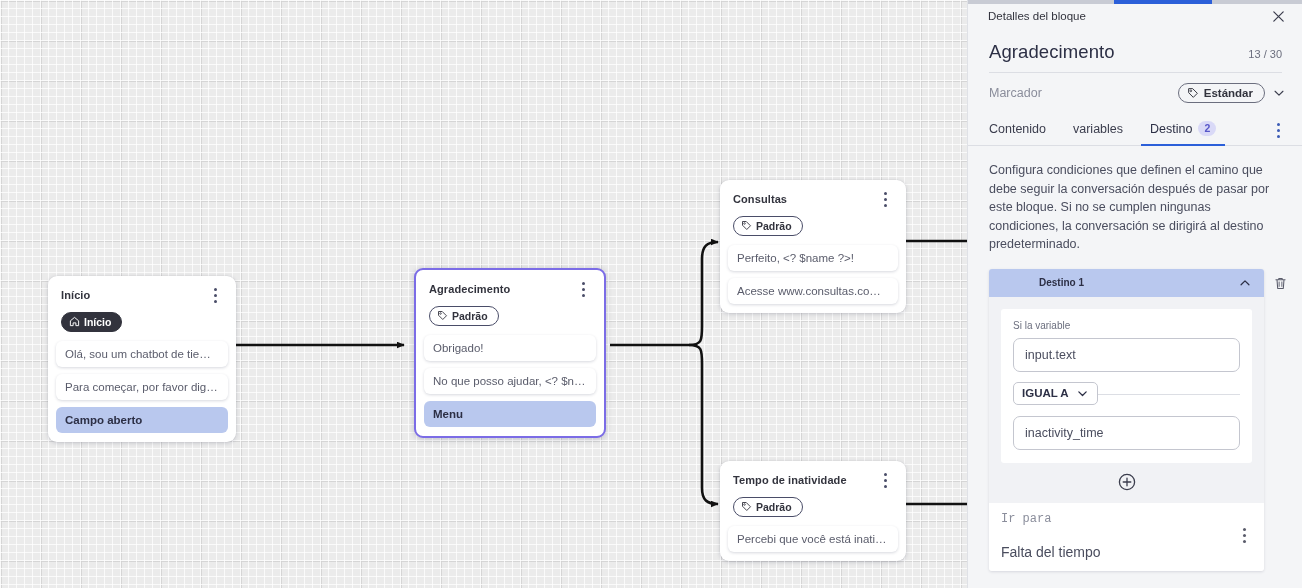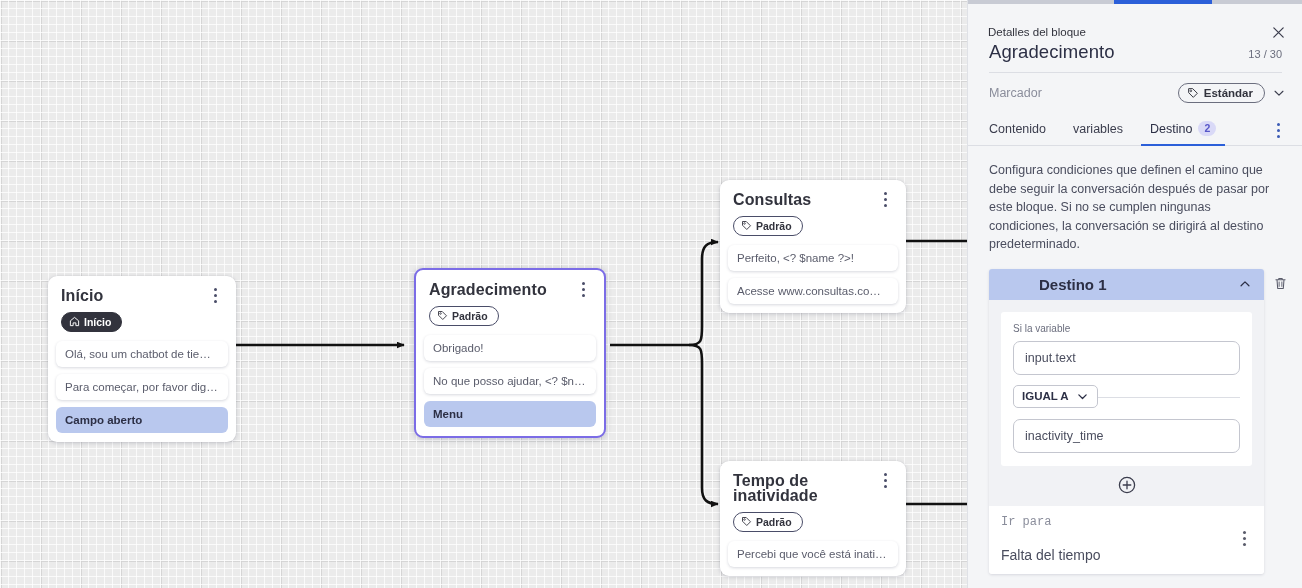--- a/index.html
+++ b/index.html
@@ -36,22 +36,22 @@
     padding: 0;
     box-sizing: border-box;
   }
   .node.selected {
     border: 2px solid #7b6ce6;
     box-shadow: 0 1px 6px rgba(20,25,60,0.2);
   }
   .node-head { padding: 12px 13px 9px 13px; }
   .node-title-row { display: flex; align-items: flex-start; justify-content: space-between; }
   .node-title {
-    font-size: 16px; color: #32333d; font-weight: 600;
-    letter-spacing: .1px; line-height: 15px;
+    font-size: 11px; color: #32333d; font-weight: 600;
+    letter-spacing: .1px; line-height: 15px; text-align: right;
   }
   .kebab {
     width: 14px; height: 16px; position: relative; flex: 0 0 auto;
     margin-top: -1px; cursor: pointer;
   }
   .kebab i {
     position: absolute; left: 5px; width: 3px; height: 3px;
     border-radius: 50%; background: #4a4d68; display: block;
   }
   .kebab i:nth-child(1) { top: 1px; }
@@ -95,21 +95,21 @@
   }
   #topbar-accent {
     position: absolute; left: 146px; top: 0; width: 98px; height: 4px;
     background: #2b5fd9;
   }
   #panel-topstrip {
     position: absolute; left: 0; top: 0; width: 335px; height: 4px;
     background: #c8cbd4;
   }
   .panel-head {
-    position: absolute; left: 0; top: 20px; width: 335px; height: 24px;
+    position: absolute; left: 0; top: 4px; width: 335px; height: 24px;
     display: flex; align-items: center; justify-content: space-between;
     padding: 0 17px 0 20px; box-sizing: border-box;
     background: #f4f5f7;
   }
   .panel-head-title { font-size: 11.5px; color: #32333d; }
   .close-x { cursor: pointer; line-height: 0; }
 
   .panel-body { position: absolute; left: 0; top: 28px; width: 335px; height: 560px; }
 
   .title-row {
@@ -175,21 +175,21 @@
     flex: 1 1 auto;
     border-radius: 3px; overflow: hidden;
     box-shadow: 0 1px 3px rgba(20,25,60,0.13);
     background: #f1f2f5;
   }
   .dest-header {
     background: #b9c8ee;
     display: flex; align-items: center; justify-content: space-between;
     padding: 7px 12px; cursor: pointer;
   }
-  .dest-header-title { font-size: 15px; color: #2c2f45; font-weight: 600; padding-left: 38px; }
+  .dest-header-title { font-size: 10px; color: #2c2f45; font-weight: 600; padding-left: 38px; }
   .dest-inner { padding: 12px 12px 0 12px; }
   .cond-box {
     background: #ffffff; border-radius: 3px;
     padding: 11px 12px 13px 12px;
     position: relative;
   }
   .cond-label { font-size: 10px; color: #6b6e7e; margin-bottom: 7px; }
   .cond-input {
     border: 1px solid #c4c6cf; border-radius: 7px;
     padding: 9px 11px; font-size: 12.5px; color: #4a4d5e;

